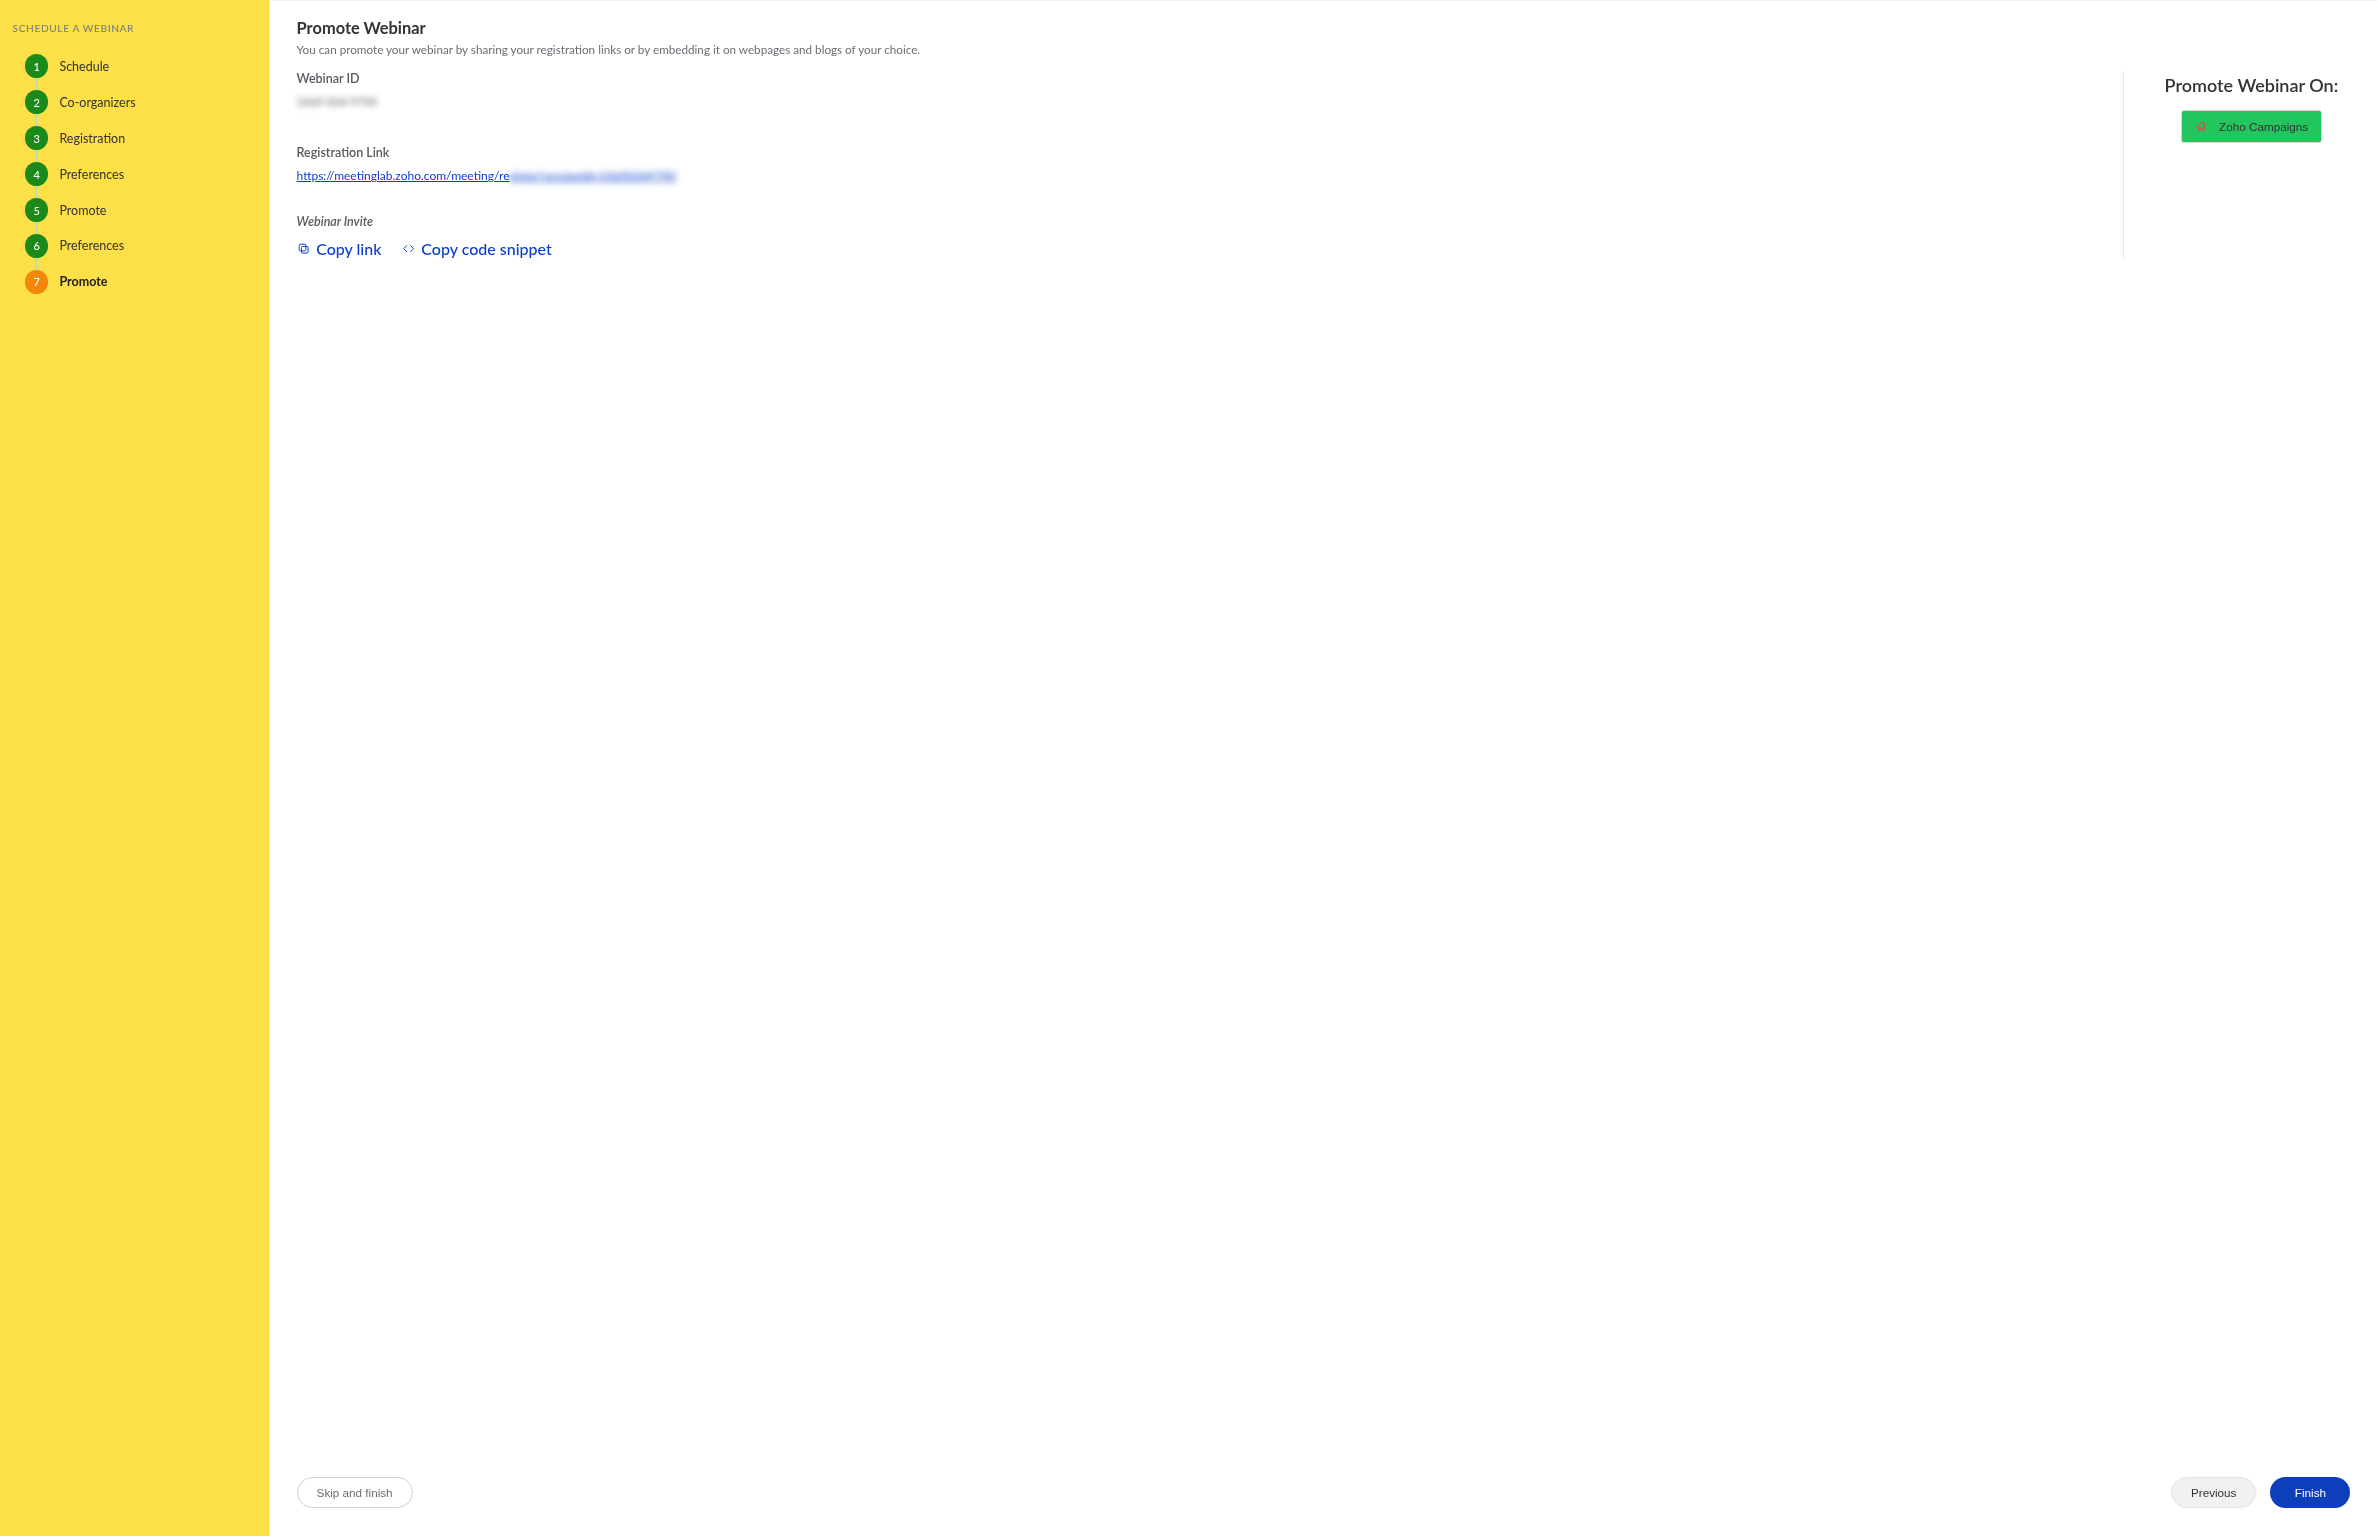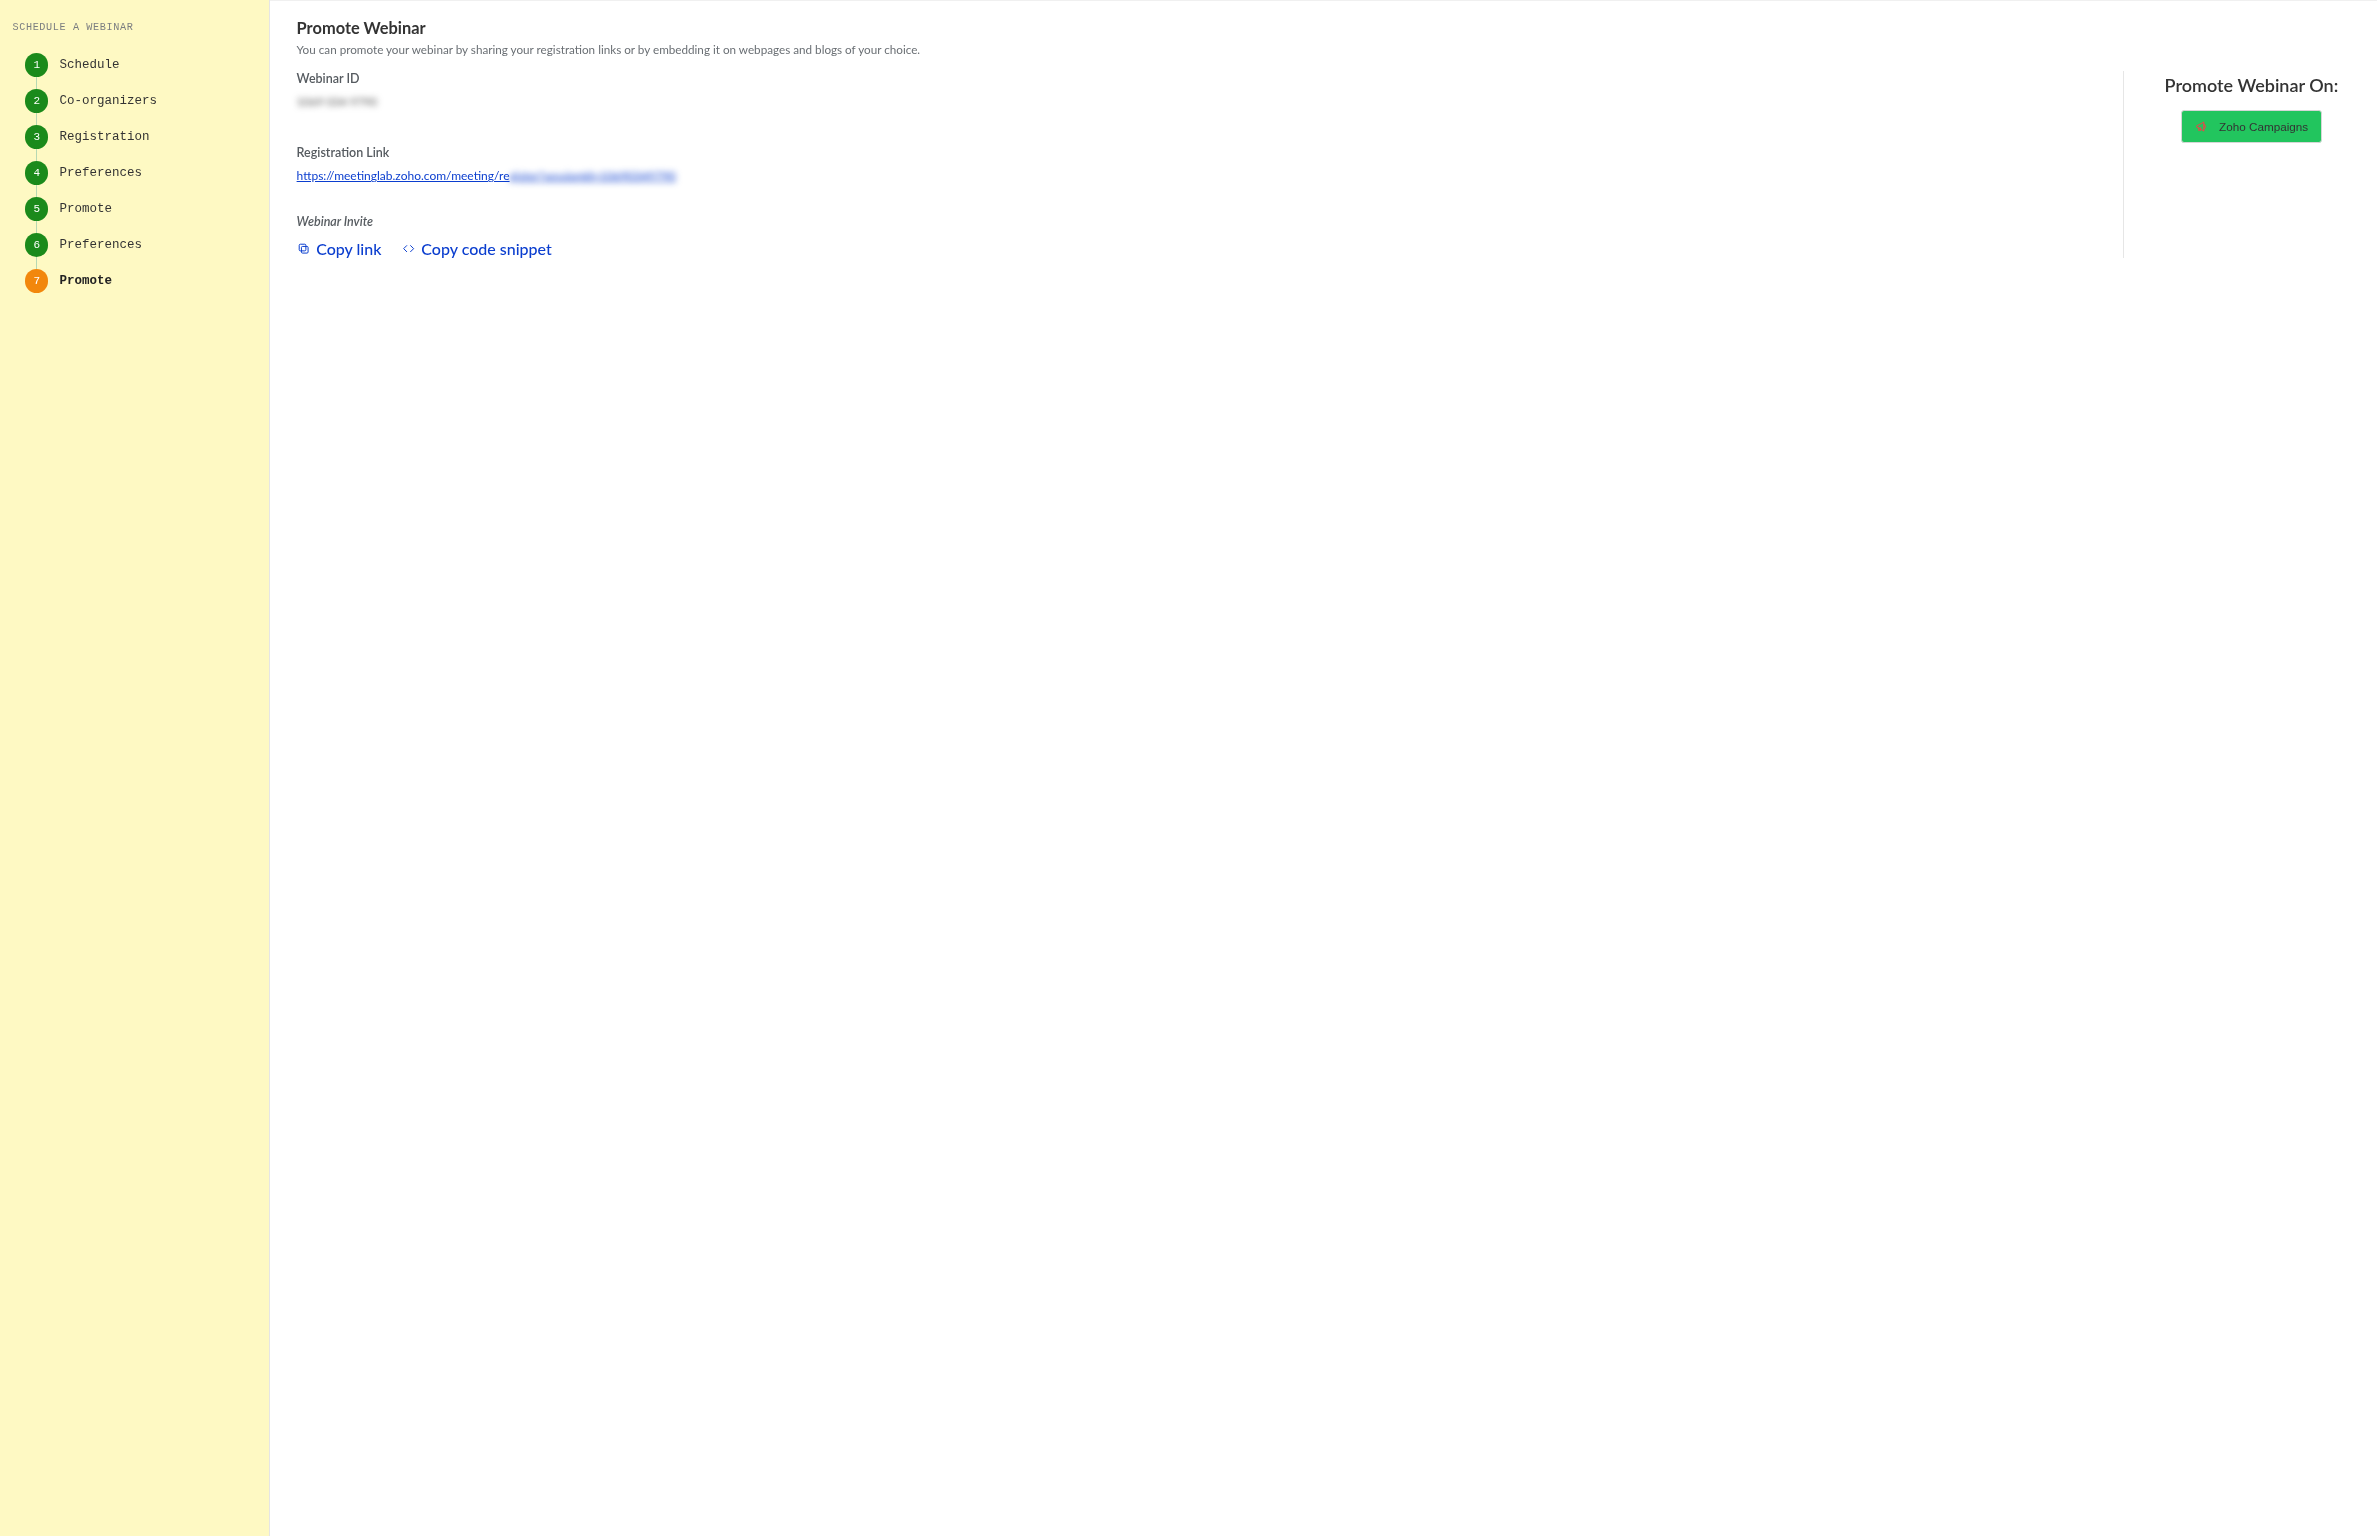--- a/index.html
+++ b/index.html
@@ -9,24 +9,23 @@
       background: #fff;
       color: #222;
       display: flex;
       min-height: 100vh;
       font-size: 11.7px;
     }
     
     .sidebar {
       width: 270px;
       min-width: 270px;
-      background: #fef9c3;
+      background: #fde047;
       border-right: 0.8px solid #e5e5e5;
       padding: 22px 12.5px 12.5px 12.5px;
-      font-family: Liberation Mono, monospace;
     }
     .sidebar-title {
       font-size: 10.2px;
       letter-spacing: 0.6px;
       color: #7a7d80;
       font-weight: 500;
       padding-bottom: 9.4px;
       text-transform: uppercase;
     }
     .steps { list-style: none; margin-top: 4.7px; }
@@ -274,14 +273,22 @@
             <path d="M3 11 L14 5 L14 19 L3 13 Z" fill="none" stroke="#e34a4a" stroke-width="1.8" stroke-linejoin="round"></path>
             <path d="M14 8 Q19 12 14 16" fill="none" stroke="#e34a4a" stroke-width="1.8"></path>
             <path d="M6 13 L6 18 L9 18 L9 13" fill="none" stroke="#e34a4a" stroke-width="1.8"></path>
           </svg>
           <span>Zoho Campaigns</span>
         </button>
       </div>
     </div>
   </div>
 
+  <div class="footer">
+    <button class="btn btn-ghost">Skip and finish</button>
+    <div class="spacer"></div>
+    <div class="right-group">
+      <button class="btn btn-secondary">Previous</button>
+      <button class="btn btn-primary">Finish</button>
+    </div>
+  </div>
 </div>
 
 
 </body></html>

